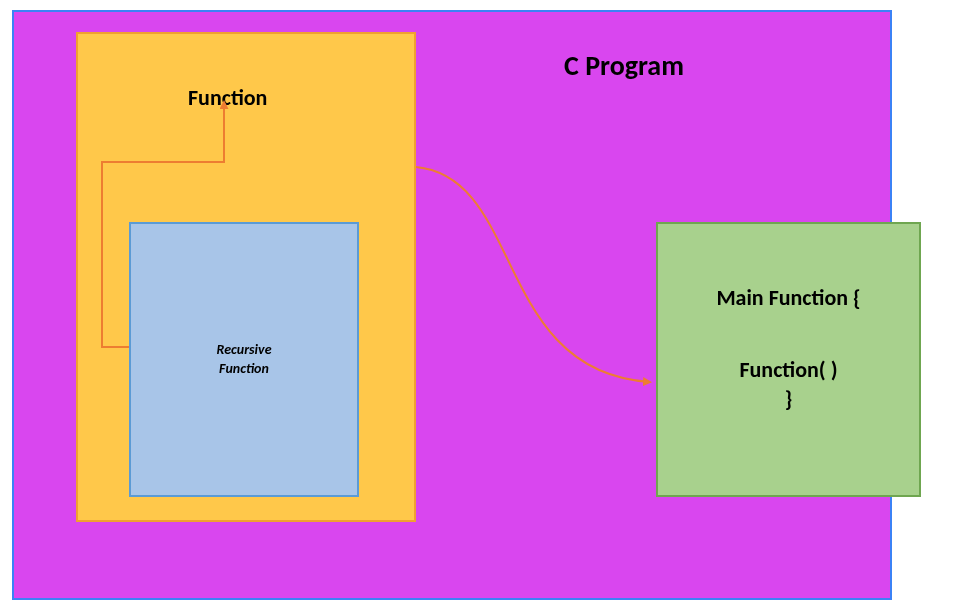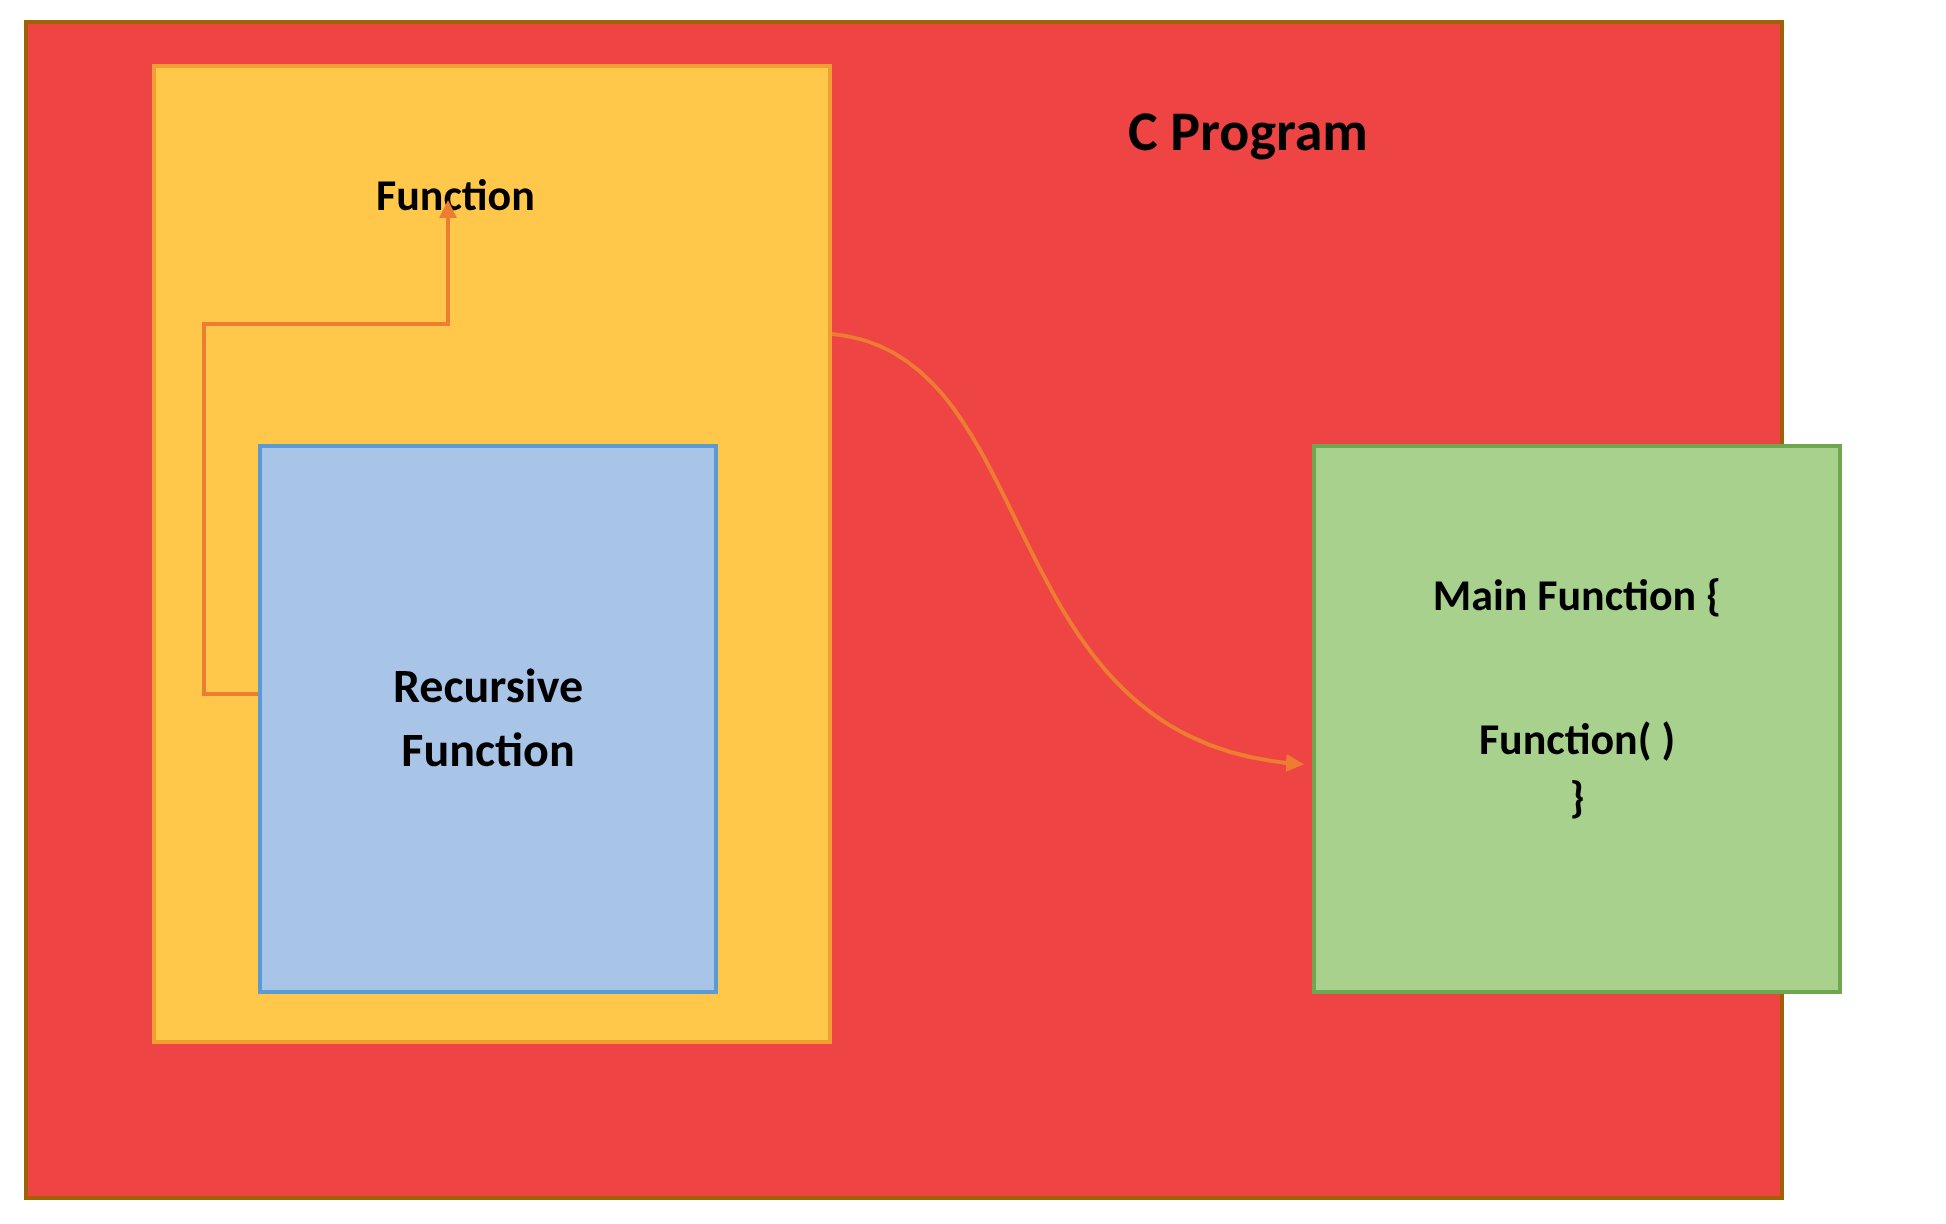--- a/index.html
+++ b/index.html
@@ -9,22 +9,22 @@
     width: 973px;
     height: 612px;
     position: relative;
   }
   .frame {
     position: absolute;
     left: 12px;
     top: 10px;
     width: 880px;
     height: 590px;
-    border: 2px solid #a16207;
-    background: #ef4444;
+    border: 2px solid #3b82f6;
+    background: #d946ef;
   }
   .title {
     position: absolute;
     left: 550px;
     top: 36px;
     font-size: 28px;
     font-weight: bold;
     color: #000;
   }
   .orange-box {
@@ -51,24 +51,25 @@
     width: 230px;
     height: 275px;
     background: #A8C5E8;
     border: 2px solid #5B9BD5;
     display: flex;
     align-items: center;
     justify-content: center;
     text-align: center;
   }
   .blue-label {
-    font-size: 24px;
+    font-size: 14px;
     font-weight: bold;
     color: #000;
     line-height: 1.3;
+    font-style: italic;
   }
   .green-box {
     position: absolute;
     left: 642px;
     top: 210px;
     width: 265px;
     height: 275px;
     background: #A8D18D;
     border: 2px solid #6FA650;
     padding: 18px 20px;

